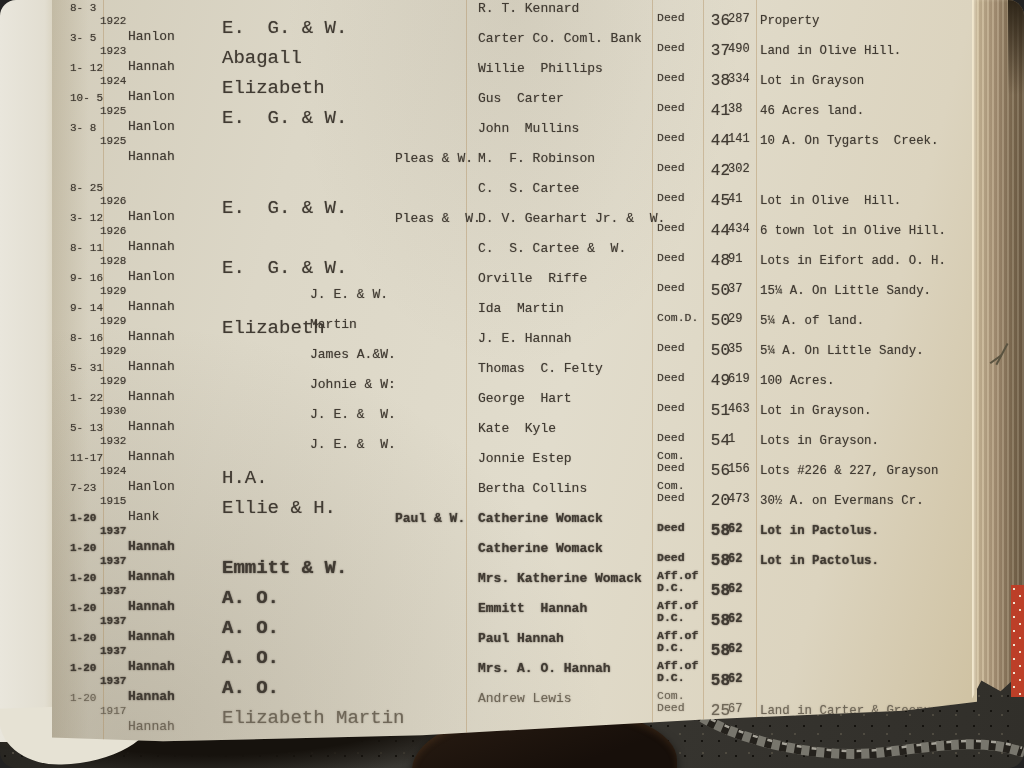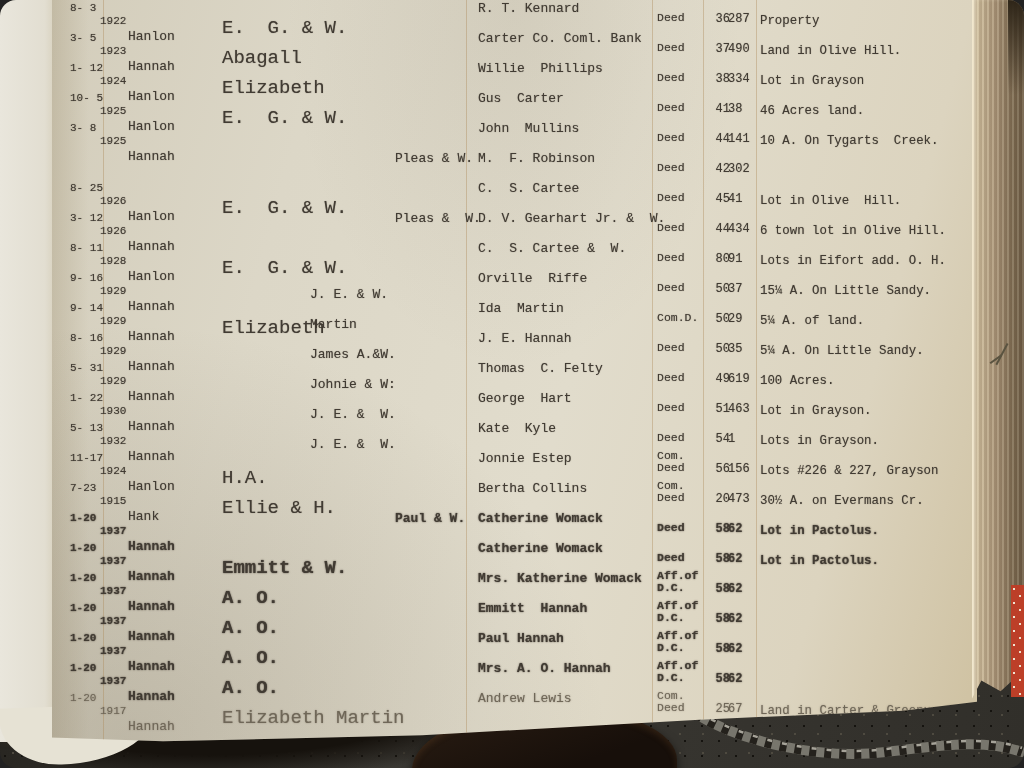--- a/index.html
+++ b/index.html
@@ -35,21 +35,21 @@
   .row span{position:absolute;white-space:pre;color:#413b33;text-shadow:0 0 1px rgba(64,56,46,.55);}
   .md{left:18px;top:2px;font-size:11px;color:#4c453b;}
   .yr{left:24px;top:15px;font-size:11px;color:#4c453b;margin-left:24px;}
   .nm{left:76px;top:17px;font-size:13px;margin-top:12px;}
   .g1{left:170px;top:17px;font-size:19px;}
   .g2{left:258px;top:17px;font-size:13px;}
   .g3{left:343px;top:1px;font-size:13px;}
   .grantee{left:426px;top:1px;font-size:13px;}
   .inst{left:605px;top:12px;font-size:11.5px;line-height:12px;}
   .inst.two{top:0;}
-  .bk{left:656px;top:12px;width:22px;text-align:right;font-size:12px;}
+  .bk{left:656px;top:12px;width:22px;text-align:right;font-size:16px;}
   .pg{left:676px;top:12px;width:25px;text-align:left;font-size:12px;}
   .desc{left:708px;top:14px;font-size:12.4px;line-height:14px;}
   .desc.two{top:0;}
   .row.heavy span{font-weight:bold;text-shadow:0 0 1.6px rgba(48,40,32,.9);}
   .row.faint span{color:#6f6758;text-shadow:0 0 1.5px rgba(110,100,85,.7);}
   .edge-stack{position:absolute;left:972px;top:0;width:52px;height:720px;z-index:6;
     background:
       repeating-linear-gradient(90deg,rgba(245,235,210,.18) 0 2px,rgba(90,70,50,.15) 2px 5px),
       linear-gradient(90deg,#e9dfc4 0,#cdbc9c 12%,#a89377 45%,#8a male 0,#7b6950 75%,#66553f 100%);
     background:
@@ -197,21 +197,21 @@
   </div>
         <div class="row">
     <span class="md">8- 11</span>
     <span class="yr">1928</span>
     <span class="nm">Hanlon</span>
     <span class="g1">E.  G. &amp; W.</span>
     <span class="g2"></span>
     <span class="g3"></span>
     <span class="grantee">C.  S. Cartee &amp;  W.</span>
     <span class="inst">Deed</span>
-    <span class="bk">80</span>
+    <span class="bk">48</span>
     <span class="pg">91</span>
     <span class="desc">Lots in Eifort add. O. H.</span>
   </div>
         <div class="row">
     <span class="md">9- 16</span>
     <span class="yr">1929</span>
     <span class="nm">Hannah</span>
     <span class="g1"></span>
     <span class="g2">J. E. &amp; W.</span>
     <span class="g3"></span>

